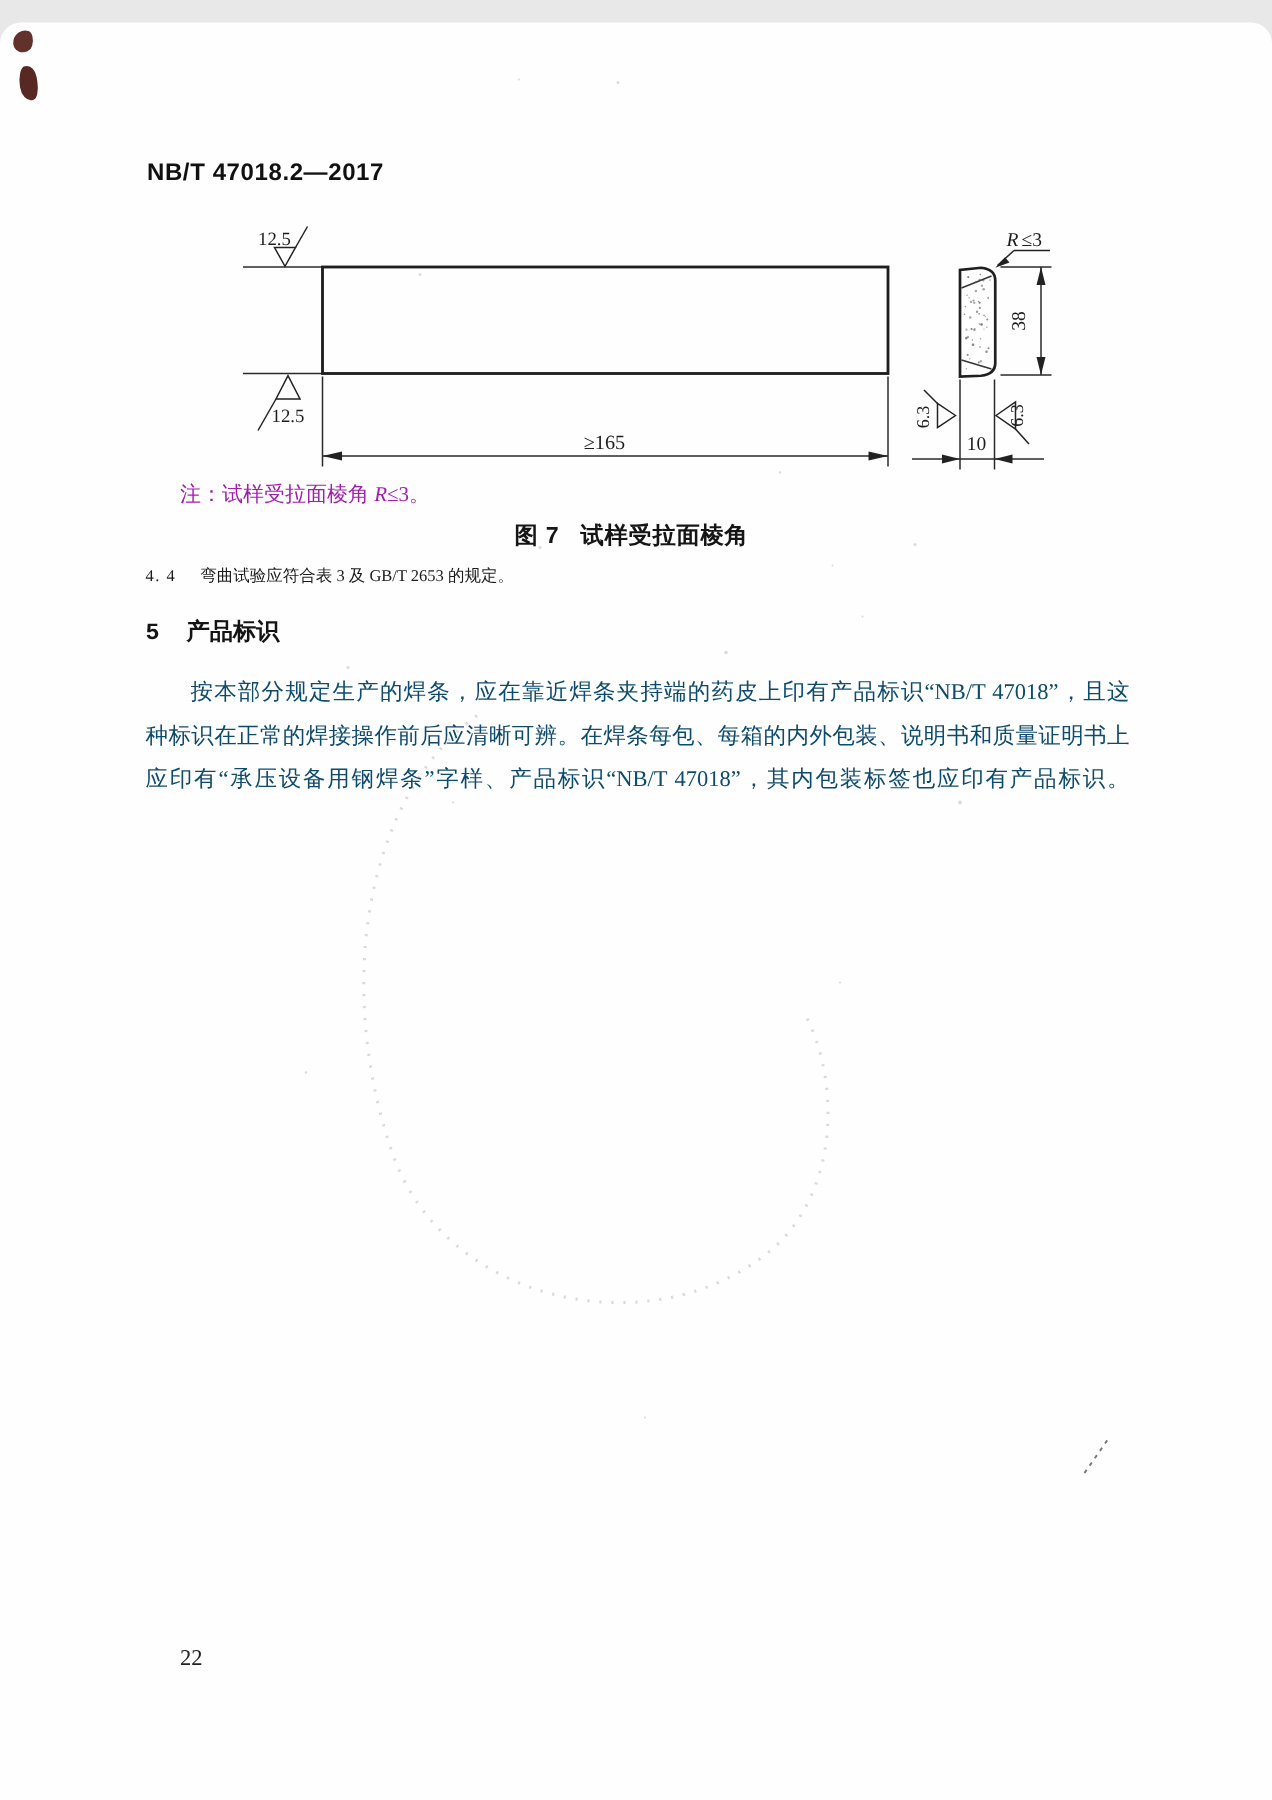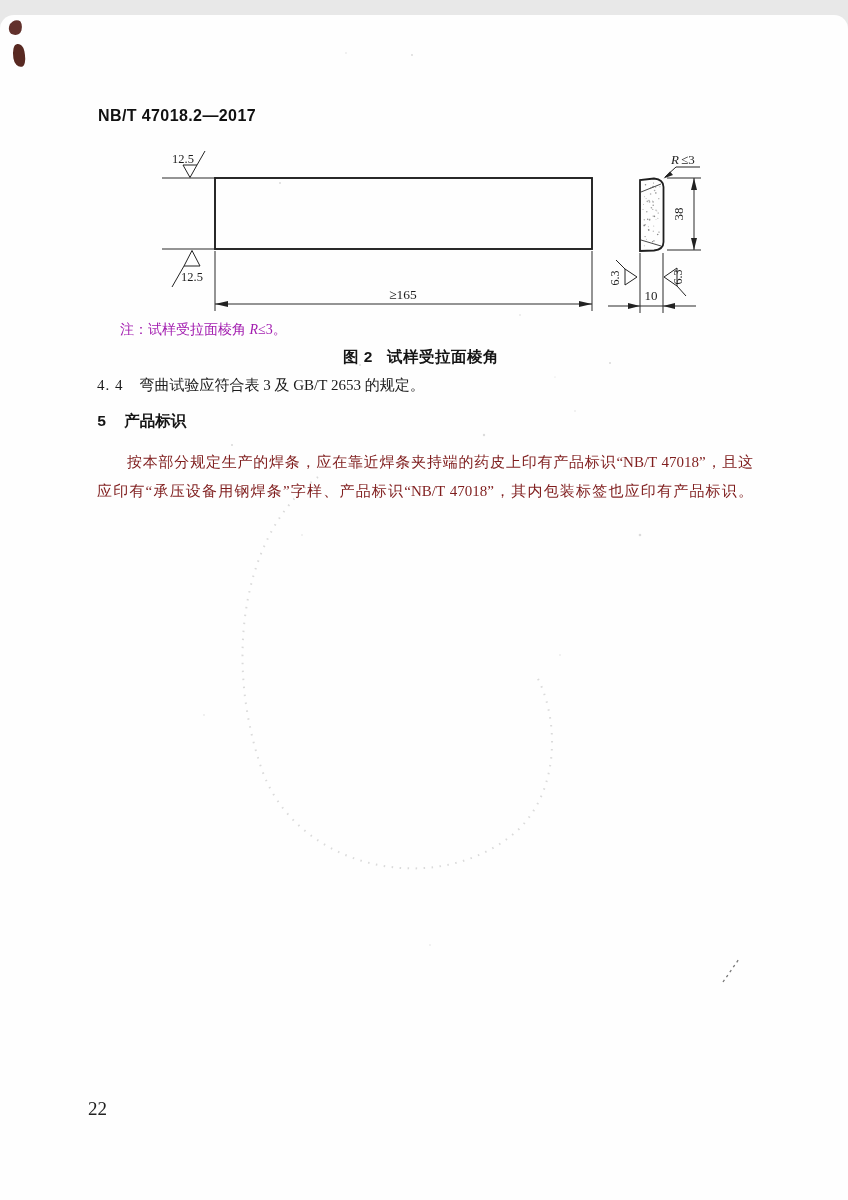--- a/index.html
+++ b/index.html
@@ -17,38 +17,38 @@
   
   .fig-note{left:120px;top:306px;font-size:14px;color:#a21caf;}
   .fig-note .rsym{font-style:italic;font-family:"Liberation Serif",serif;}
   
   .fig-caption{
     left:343px;top:332px;font-family:"Liberation Sans","DejaVu Sans",sans-serif;
     font-weight:bold;font-size:15.5px;color:#151515;letter-spacing:.5px;
   }
   .fig-caption .cap-gap{display:inline-block;width:14px;}
   
-  .clause44{left:97px;top:361px;font-size:15px;color:#1b1b1b;}
+  .clause44{left:97px;top:361px;font-size:11px;color:#1b1b1b;}
   .clause44 .cnum{letter-spacing:1px;}
   .clause44 .cgap{display:inline-block;width:16px;}
   
   .section5{
     left:97px;top:396px;font-family:Liberation Mono, monospace;
     font-weight:bold;font-size:15.5px;color:#141414;
   }
   .section5 .cgap{display:inline-block;width:18px;}
   
-  .body-par{left:97px;top:433px;width:656px;font-size:15px;color:#7f1d1d;}
+  .body-par{left:97px;top:433px;width:656px;font-size:15px;color:#0c4a6e;}
   .body-par .pline{
     line-height:29px;white-space:normal;
     text-align:justify;text-align-last:justify;
   }
   .body-par .pline.first{text-indent:30px;}
   
-  .page-num{left:88px;top:1083px;font-size:19px;color:#222;}
+  .page-num{left:120px;top:1083px;font-size:15px;color:#222;}
   
   .blot{position:absolute;opacity:.92;}
   .blot.b1{left:9px;top:5px;width:13px;height:15px;background:#55201a;
            border-radius:62% 38% 55% 45%/55% 60% 40% 45%;transform:rotate(14deg);}
   .blot.b2{left:13px;top:29px;width:12px;height:23px;background:#4a170f;
            border-radius:48% 52% 42% 58%/62% 38% 55% 45%;transform:rotate(-9deg);}
   svg text{font-family:"Liberation Serif","DejaVu Serif",serif;fill:#1d1d1d;}
   .overlay{left:0;top:0;pointer-events:none;}
 </style>
 </head>
@@ -210,31 +210,32 @@
         <text x="651" y="285" font-size="13" text-anchor="middle">10</text>
       </g>
     </g>
   </svg>
 
   <div class="abs fig-note">
     <span>注：试样受拉面棱角 </span><span class="rsym">R</span><span>≤3。</span>
   </div>
 
   <div class="abs fig-caption">
-    <span>图 2</span><span class="cap-gap"></span><span>试样受拉面棱角</span>
+    <span>图 7</span><span class="cap-gap"></span><span>试样受拉面棱角</span>
   </div>
 
   <div class="abs clause44">
     <span class="cnum">4. 4</span><span class="cgap"></span><span>弯曲试验应符合表 3 及 GB/T 2653 的规定。</span>
   </div>
 
   <div class="abs section5">
     <span>5</span><span class="cgap"></span><span>产品标识</span>
   </div>
 
   <div class="abs body-par">
     <div class="pline first">按本部分规定生产的焊条，应在靠近焊条夹持端的药皮上印有产品标识“NB/T 47018”，且这</div>
+    <div class="pline">种标识在正常的焊接操作前后应清晰可辨。在焊条每包、每箱的内外包装、说明书和质量证明书上</div>
     <div class="pline">应印有“承压设备用钢焊条”字样、产品标识“NB/T 47018”，其内包装标签也应印有产品标识。</div>
   </div>
 
   <div class="abs page-num">22</div>
 
 </div>
 
 </body></html>

